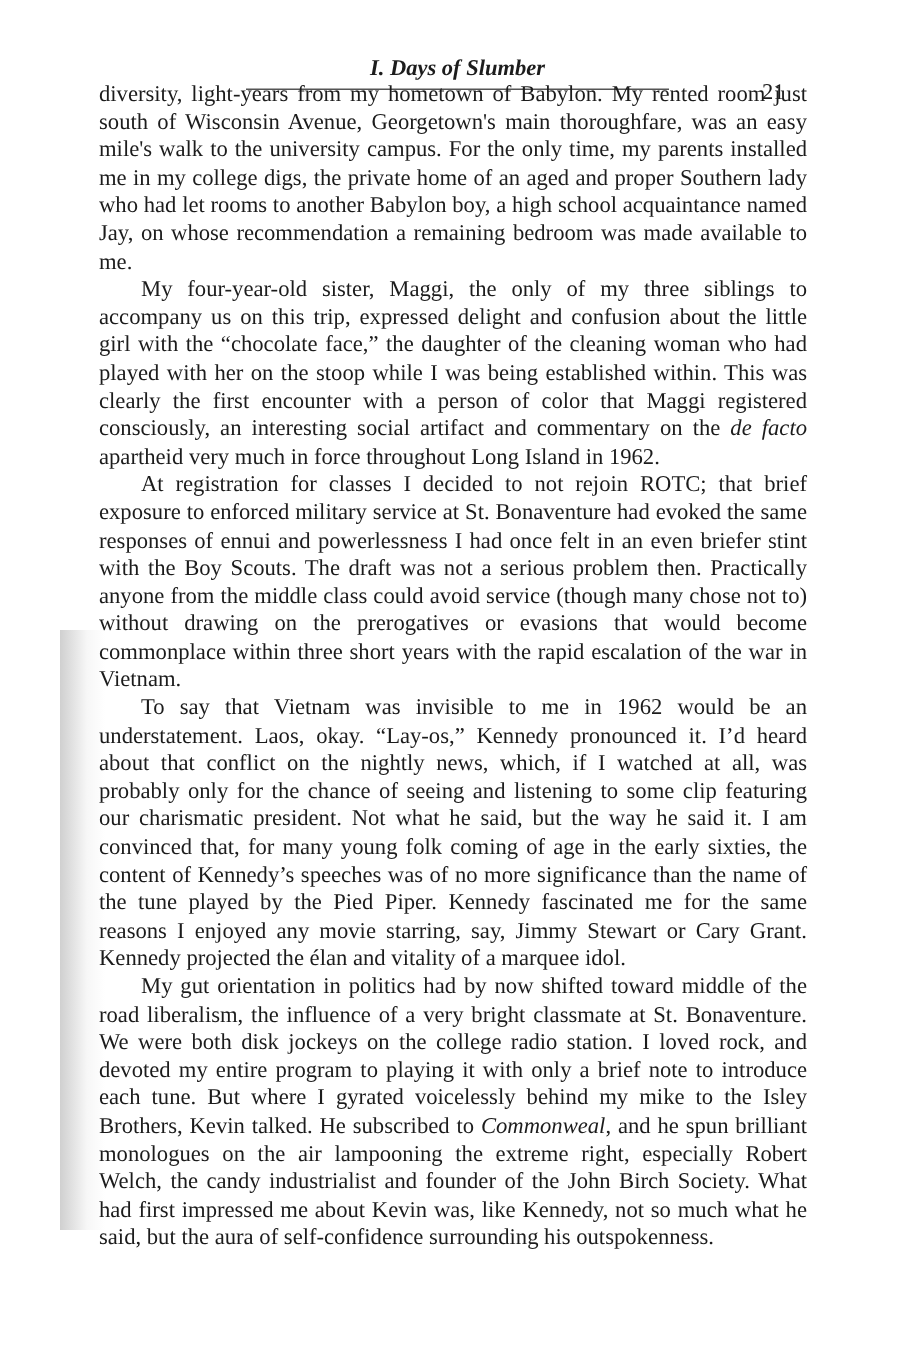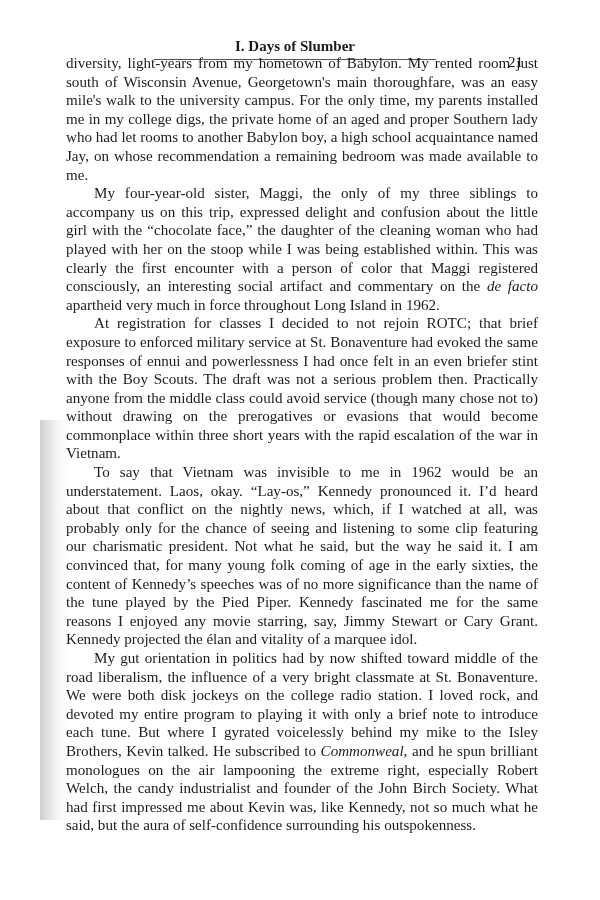--- a/index.html
+++ b/index.html
@@ -9,24 +9,24 @@
     font-family: "Liberation Serif", "DejaVu Serif", serif;
     color: #1c1c1c;
     position: relative;
   }
   .gutter-shade {
     position: absolute; left: 40px; top: 420px; width: 30px; height: 400px;
     background: linear-gradient(to right, rgba(150,150,150,0.45), rgba(200,200,200,0.15) 60%, rgba(255,255,255,0));
     pointer-events: none;
   }
   .running-head {
-    position: absolute; top: 38px; left: 154px; width: 282px;
+    position: absolute; top: 38px; left: 164px; width: 282px;
     border-bottom: 1.5px solid #555;
     text-align: center;
-    font-weight: bold; font-size: 15px;
+    font-style: italic; font-weight: bold; font-size: 15px;
     padding-bottom: 4px;
   }
   .page-number {
     position: absolute; top: 54px; left: 508px; font-size: 15px; font-weight: normal;
   }
   .body-text {
     position: absolute; top: 54px; left: 66px; width: 472px;
     font-size: 15.1px; line-height: 18.6px;
     text-align: justify;
   }

